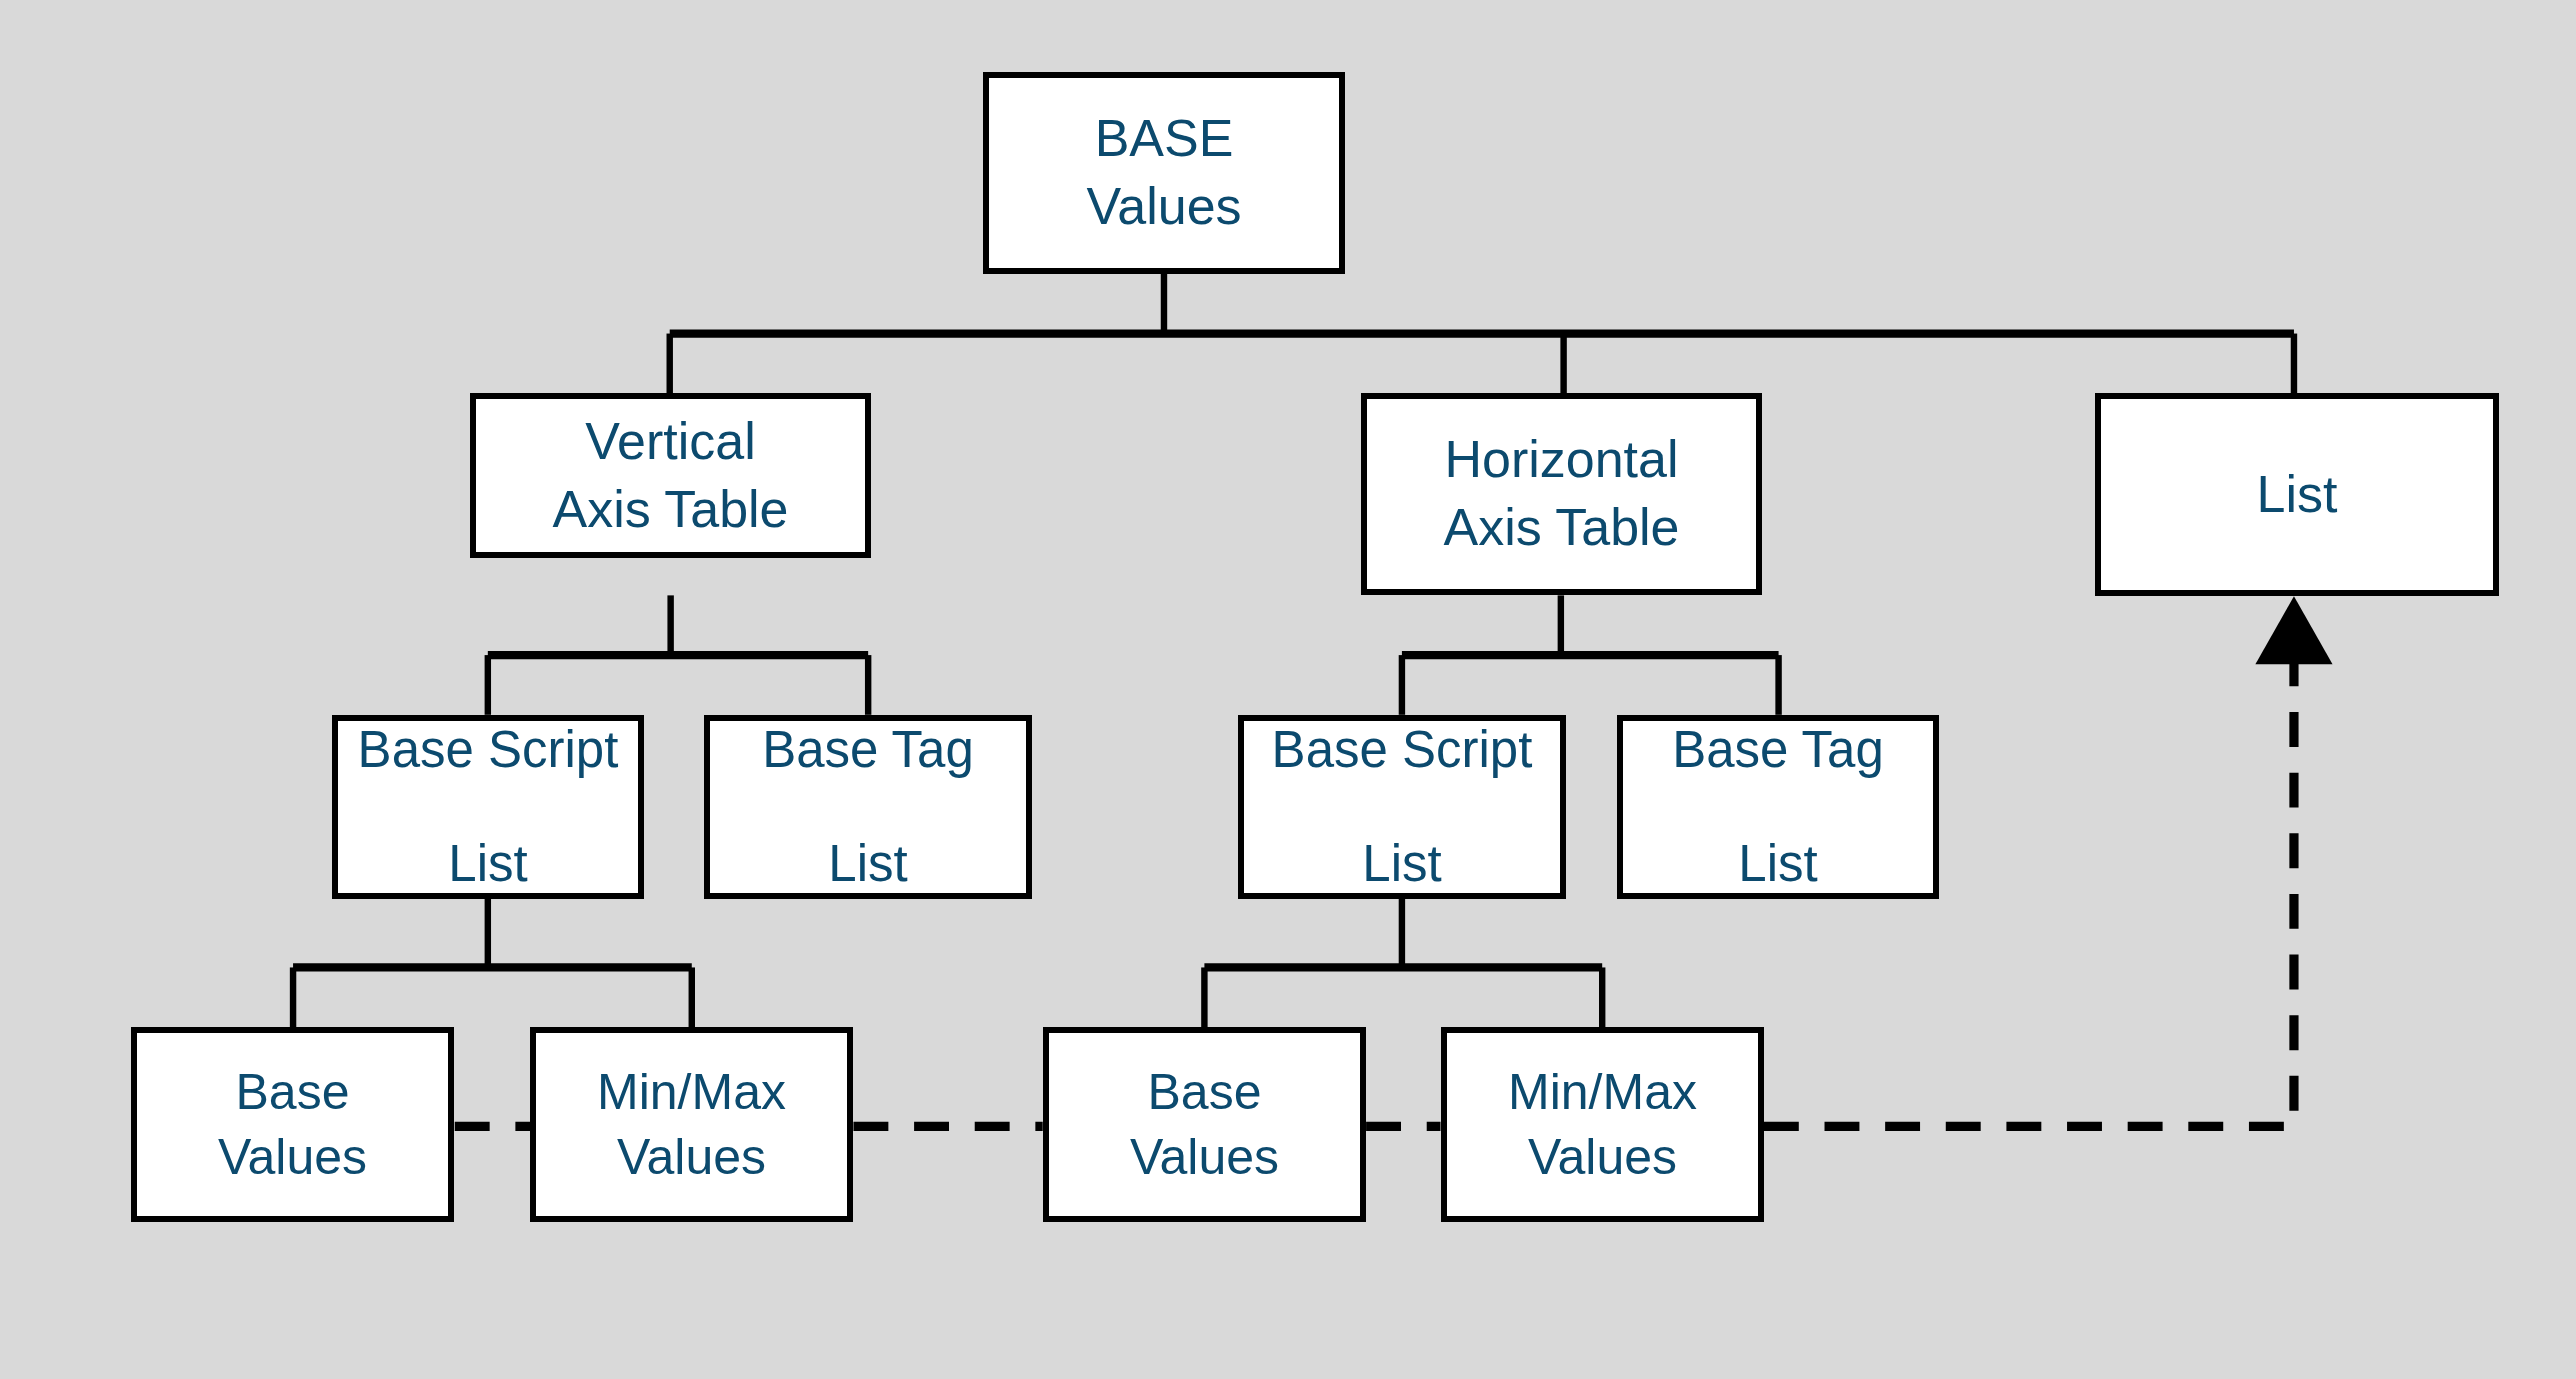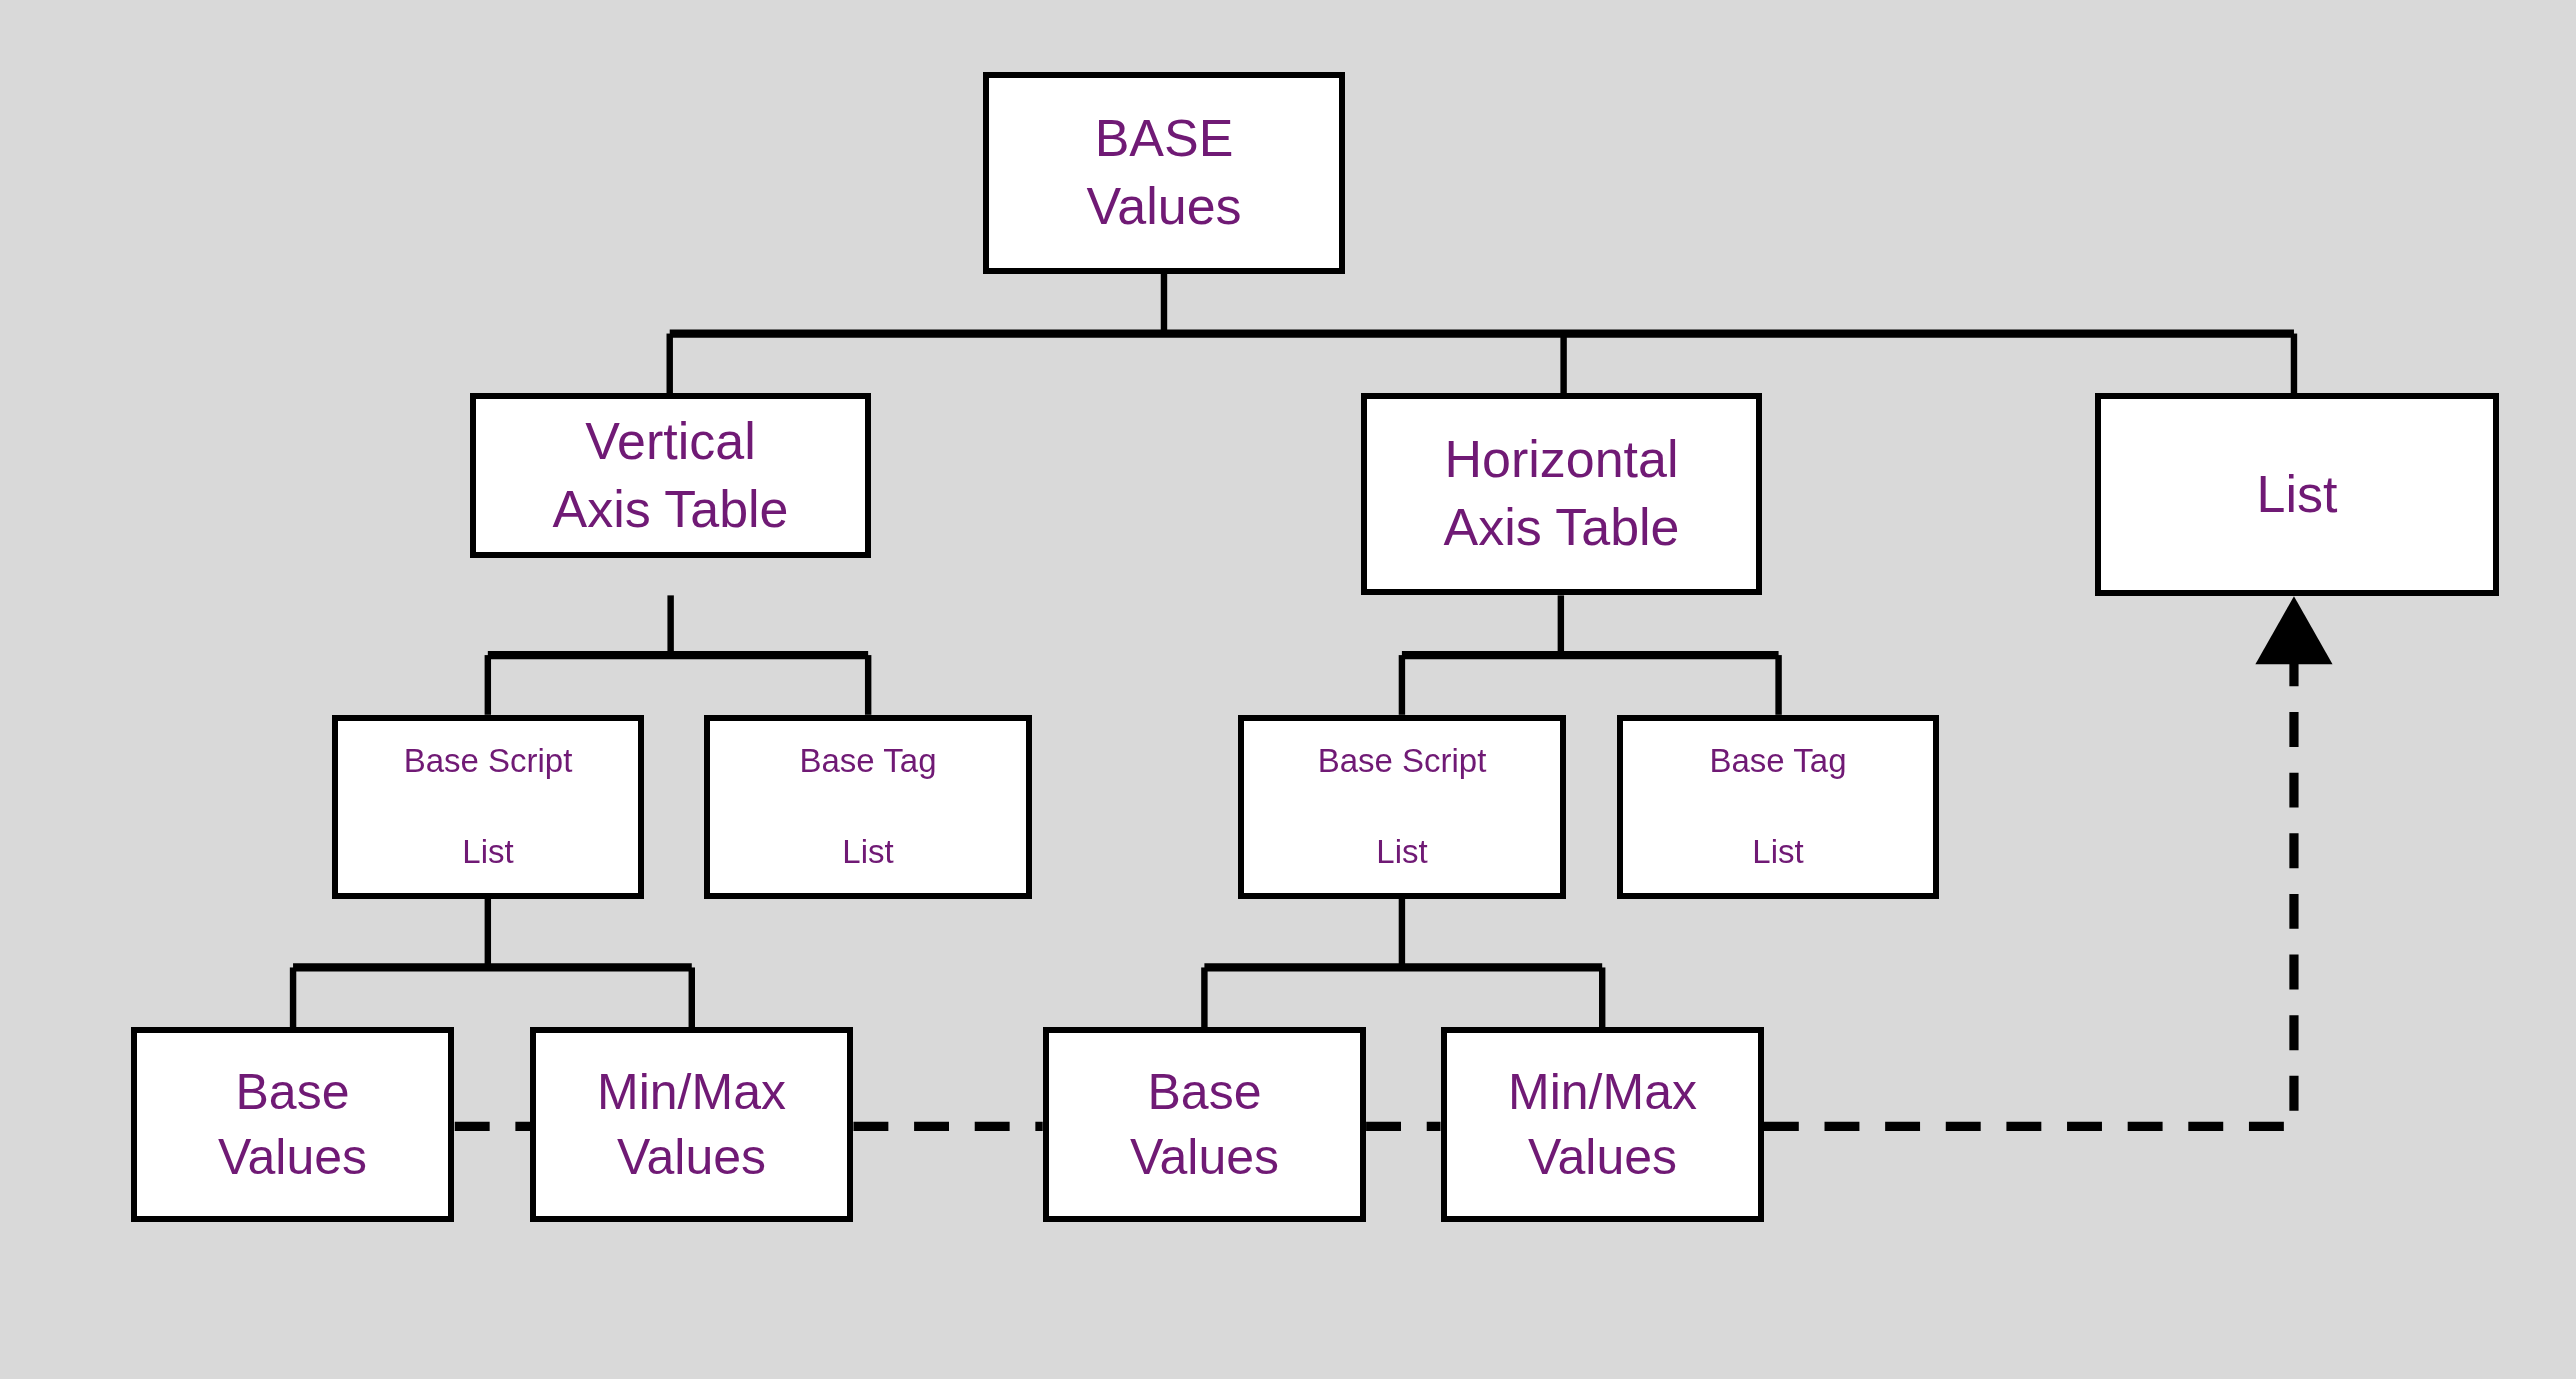--- a/index.html
+++ b/index.html
@@ -25,31 +25,31 @@
   }
   .node {
     position: absolute;
     box-sizing: border-box;
     background: #ffffff;
     border: 6.4px solid #000000;
     display: flex;
     flex-direction: column;
     align-items: center;
     justify-content: center;
-    color: #701a75;
+    color: #0c4a6e;
     text-align: center;
     line-height: 1.30;
     z-index: 2;
   }
   .node .line {
     display: block;
     white-space: nowrap;
   }
   .t-lg { font-size: 52px; }
-  .t-md { font-size: 33px; gap: 48px; }
+  .t-md { font-size: 51px; gap: 48px; }
   .t-sm { font-size: 50px; }
 </style>
 </head>
 <body>
 
 <div id="canvas">
 
   <svg id="edges" viewBox="0 0 2804 1502" width="2576" height="1380" xmlns="http://www.w3.org/2000/svg">
 
     <g>

